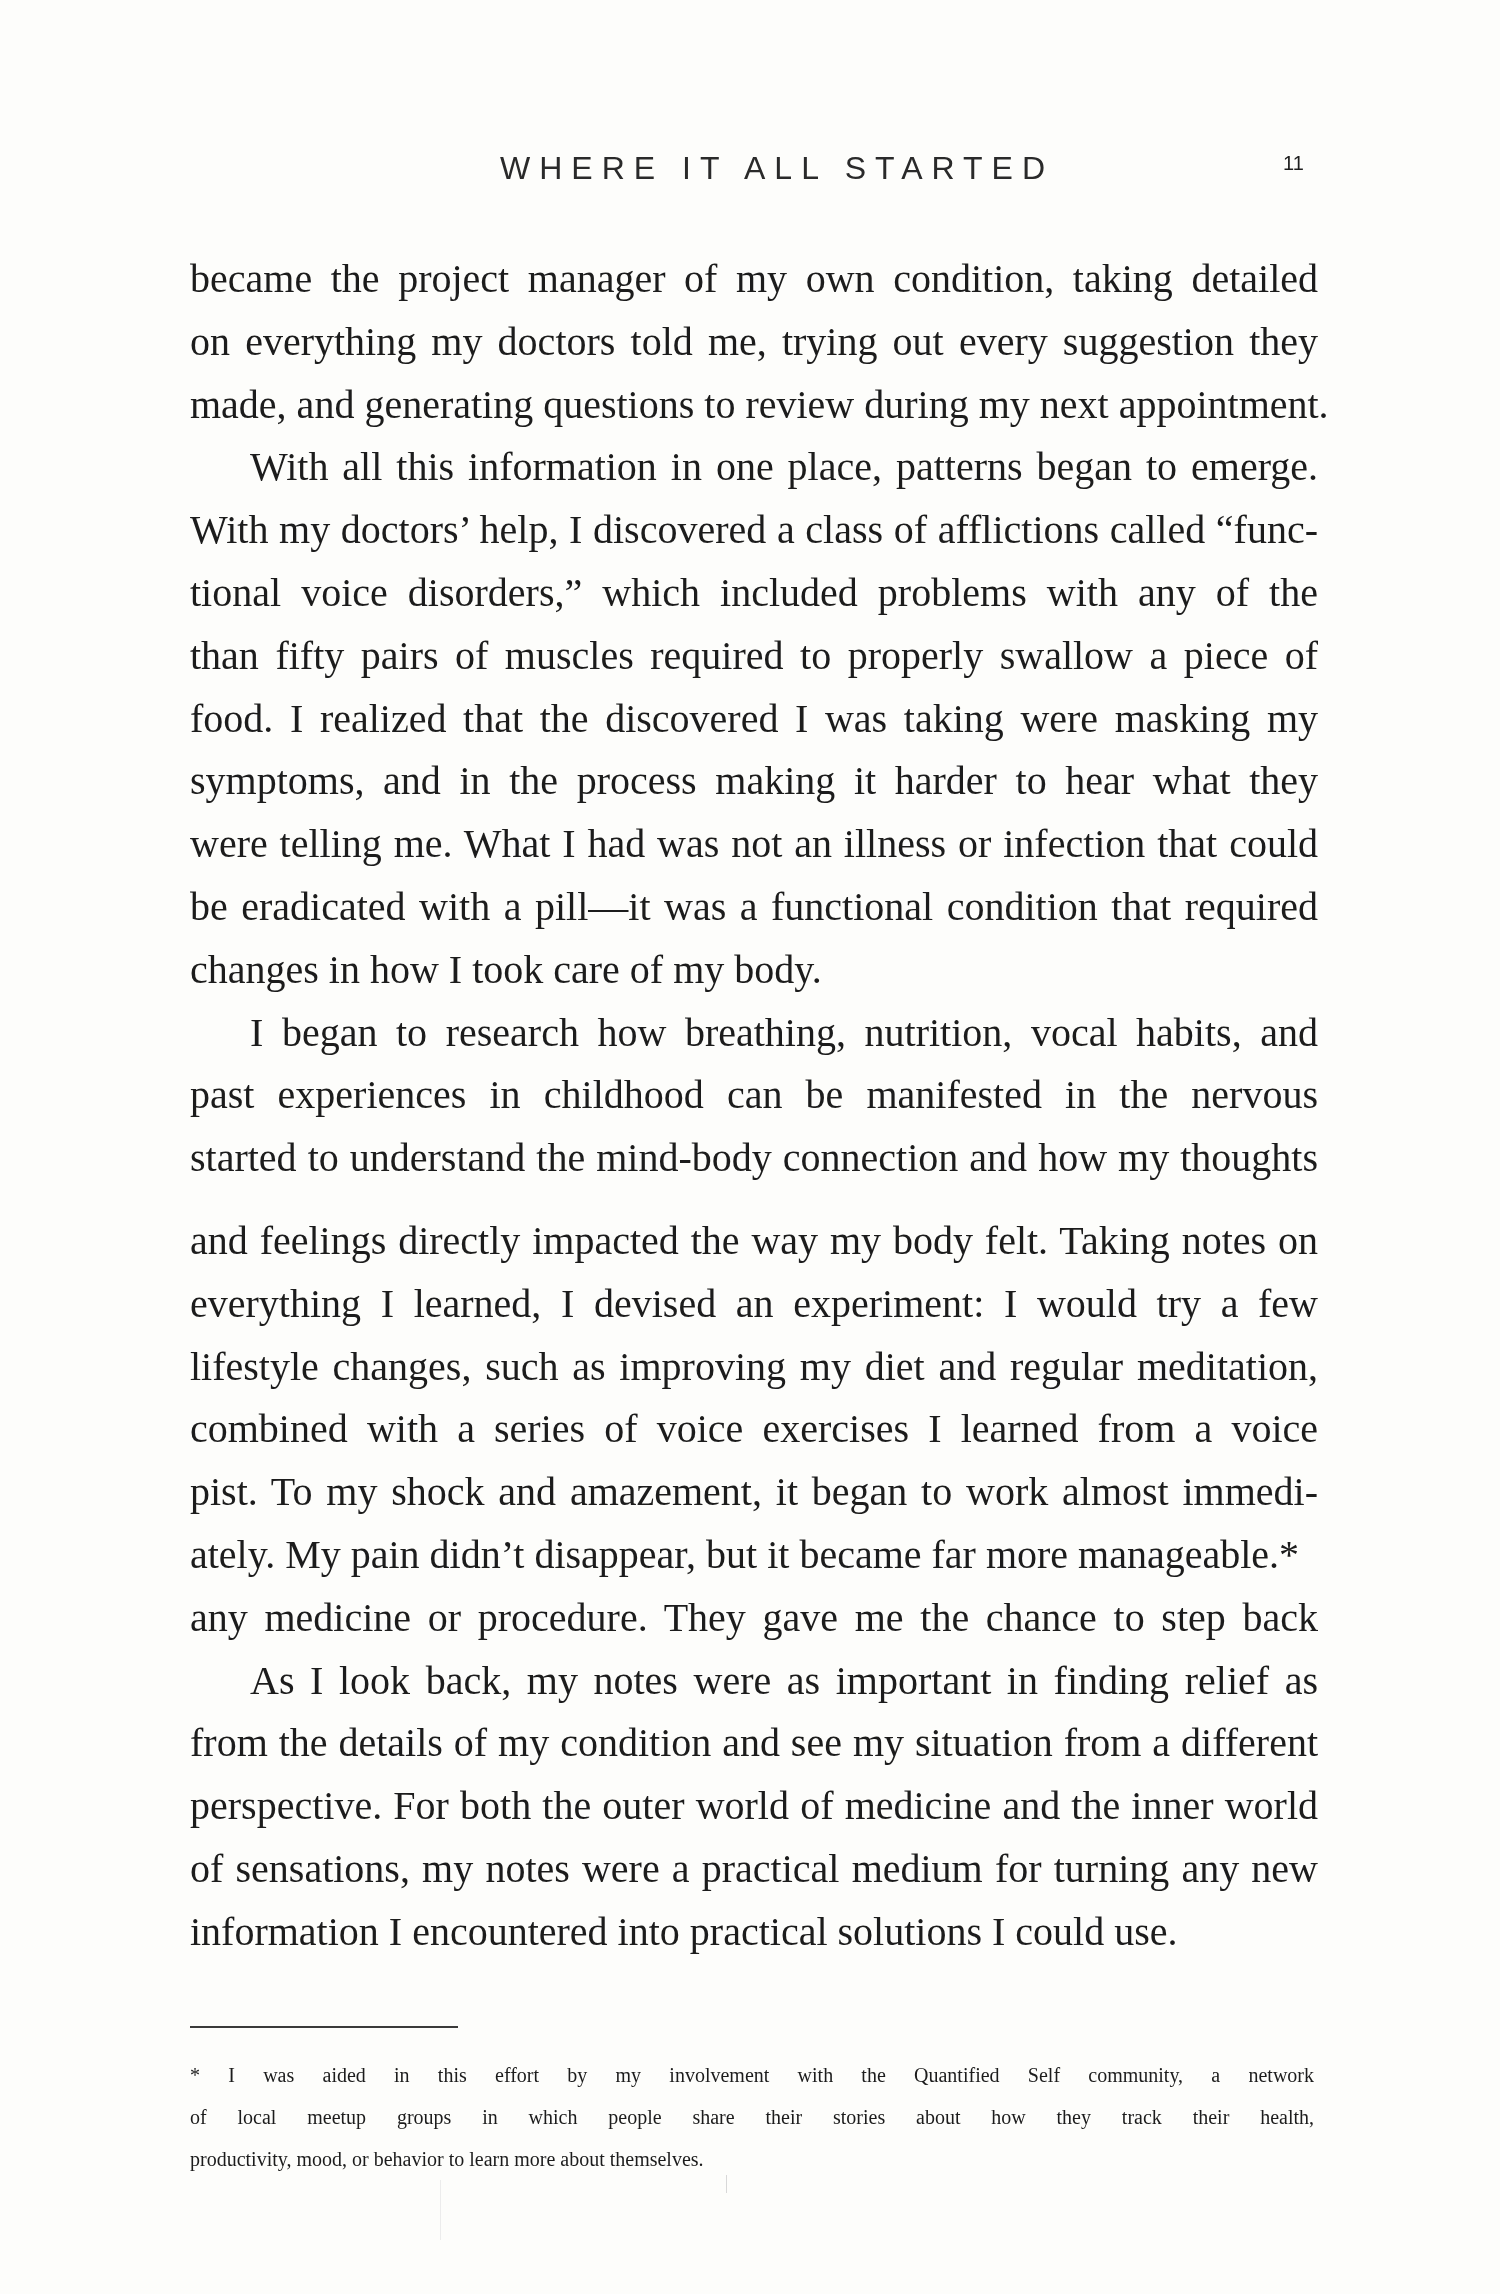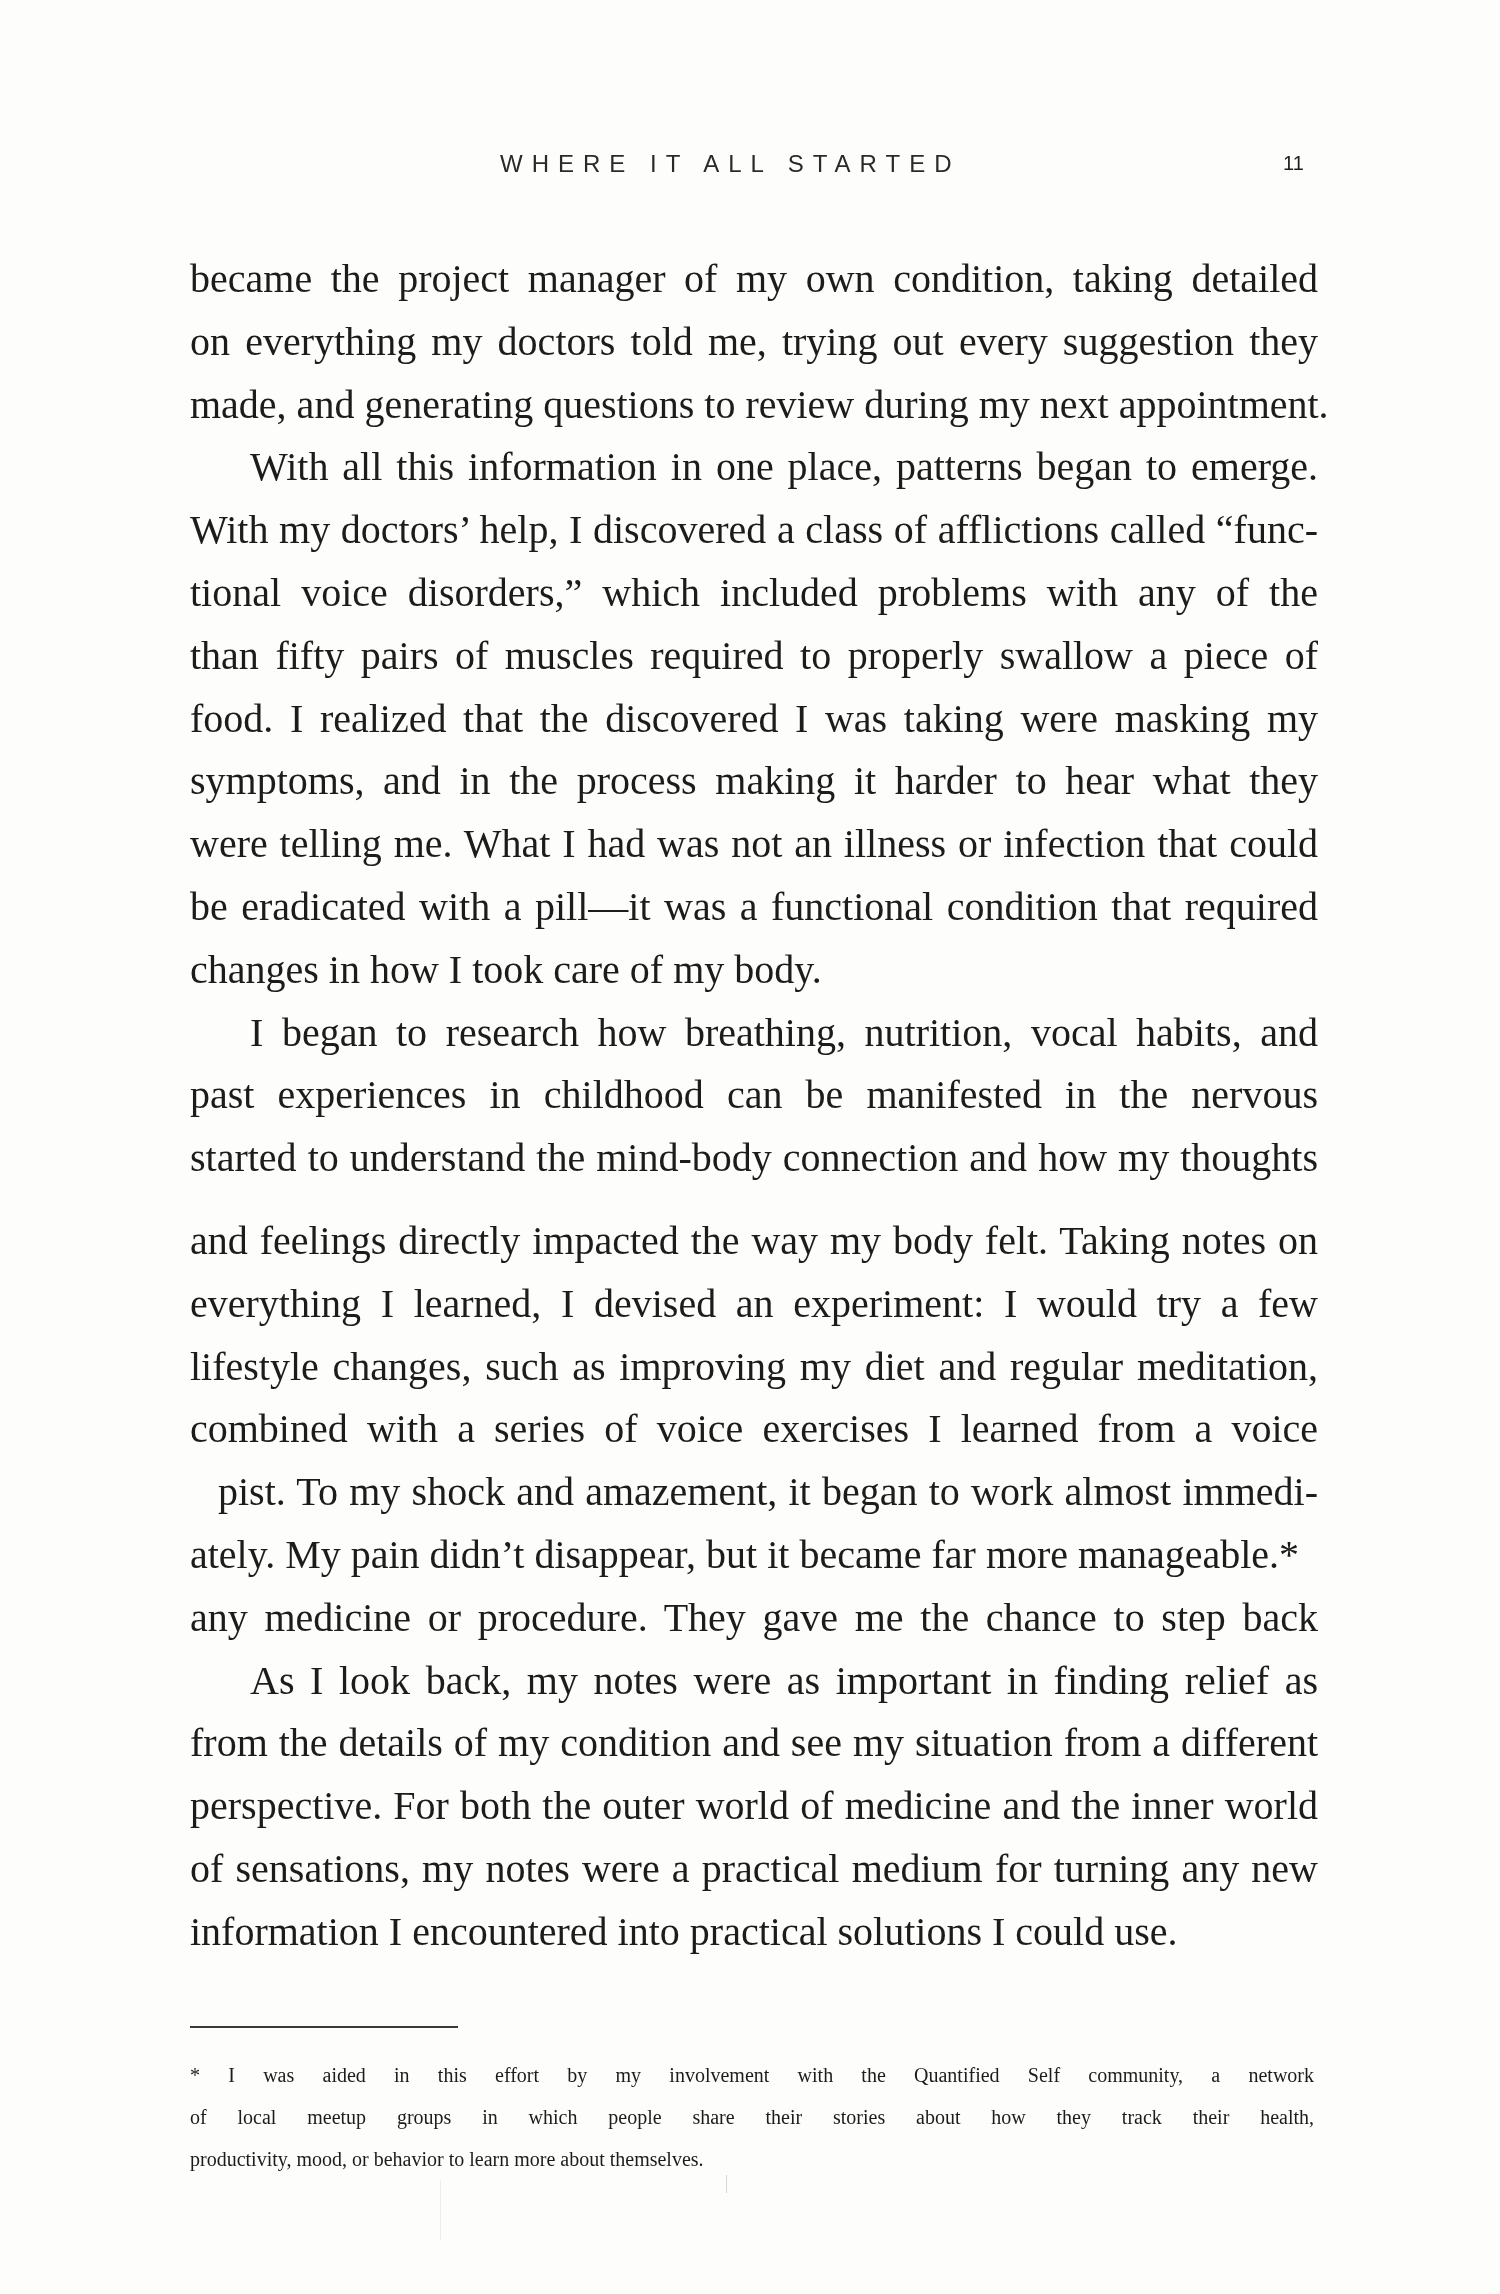--- a/index.html
+++ b/index.html
@@ -8,21 +8,21 @@
     position: relative; overflow: hidden;
     font-family: "Liberation Serif", "DejaVu Serif", serif;
     color: #1c1c1c;
   }
   .running-head {
     position: absolute; top: 146px; left: 0; width: 1500px; height: 40px;
   }
   .running-title {
     position: absolute; left: 500px; top: 4px;
     font-family: "Liberation Sans", "DejaVu Sans", sans-serif;
-    font-size: 24px; letter-spacing: 9px; color: #2a2a2a;
+    font-size: 32px; letter-spacing: 9px; color: #2a2a2a;
   }
   .folio {
     position: absolute; left: 1283px; top: 6px;
     font-family: "Liberation Sans", "DejaVu Sans", sans-serif;
     font-weight: normal; font-size: 20px; color: #1e1e1e;
   }
   .body-text {
     position: absolute; left: 190px; top: 248px; width: 1128px;
   }
   .line {
@@ -70,21 +70,21 @@
     <span class="line" style="white-space: normal; overflow: hidden;">were telling me. What I had was not an illness or infection that could</span>
     <span class="line" style="white-space: normal; overflow: hidden;">be eradicated with a pill—it was a functional condition that required</span>
     <span class="line last">changes in how I took care of my body.</span>
     <span class="line indent" style="white-space: normal; overflow: hidden;">I began to research how breathing, nutrition, vocal habits, and even</span>
     <span class="line" style="white-space: normal; overflow: hidden;">past experiences in childhood can be manifested in the nervous system. I</span>
     <span class="line" style="white-space: normal; overflow: hidden;">started to understand the mind-body connection and how my thoughts</span>
     <span class="line" style="white-space: normal; overflow: hidden; margin-top: 20px;">and feelings directly impacted the way my body felt. Taking notes on</span>
     <span class="line" style="white-space: normal; overflow: hidden;">everything I learned, I devised an experiment: I would try a few simple</span>
     <span class="line" style="white-space: normal; overflow: hidden;">lifestyle changes, such as improving my diet and regular meditation,</span>
     <span class="line" style="white-space: normal; overflow: hidden;">combined with a series of voice exercises I learned from a voice thera-</span>
-    <span class="line" style="white-space: normal; overflow: hidden; margin-left: 28px;">pist. To my shock and amazement, it began to work almost immedi-</span>
+    <span class="line" style="white-space: normal; overflow: hidden;">pist. To my shock and amazement, it began to work almost immedi-</span>
     <span class="line last">ately. My pain didn’t disappear, but it became far more manageable.*</span>
     <span class="line" style="white-space: normal; overflow: hidden;">any medicine or procedure. They gave me the chance to step back</span>
     <span class="line indent" style="white-space: normal; overflow: hidden;">As I look back, my notes were as important in finding relief as</span>
     <span class="line" style="white-space: normal; overflow: hidden;">from the details of my condition and see my situation from a different</span>
     <span class="line" style="white-space: normal; overflow: hidden;">perspective. For both the outer world of medicine and the inner world</span>
     <span class="line" style="white-space: normal; overflow: hidden;">of sensations, my notes were a practical medium for turning any new</span>
     <span class="line last">information I encountered into practical solutions I could use.</span>
   </div>
 
 <div class="fn-rule"></div>

